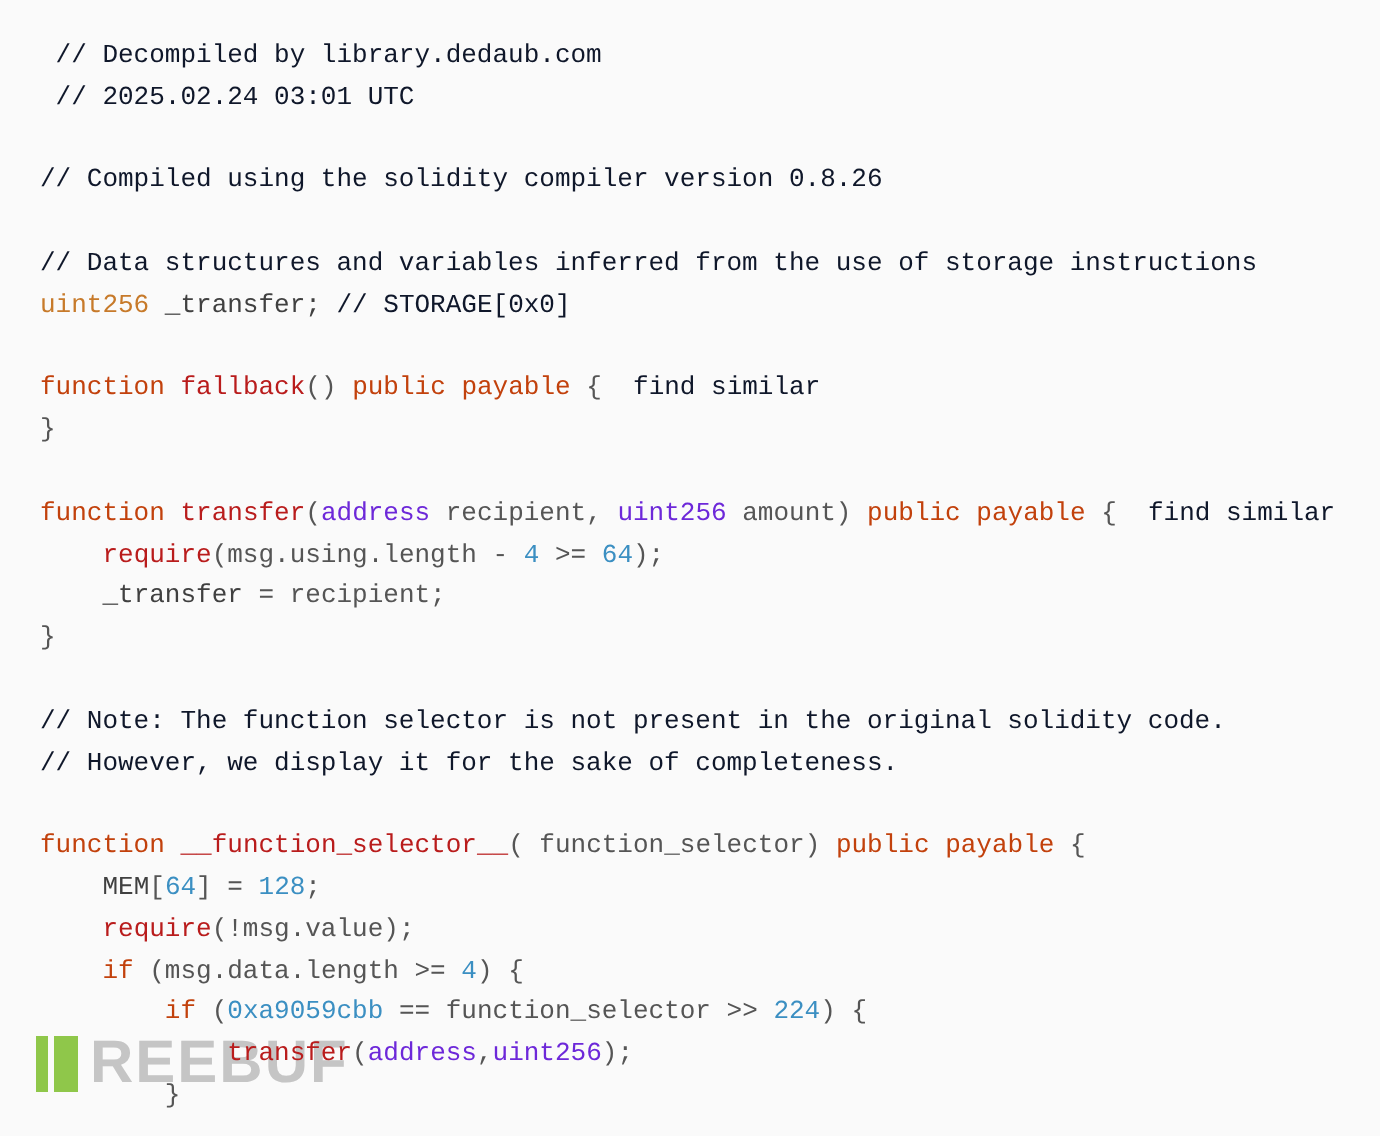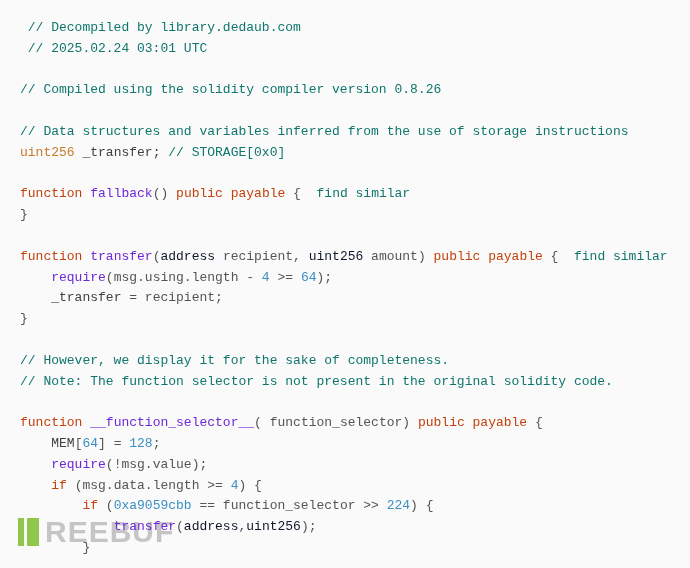--- a/index.html
+++ b/index.html
@@ -9,24 +9,24 @@
     background: #fafafa;
     font-family: 'Consolas', 'Monaco', 'Courier New', monospace;
     font-size: 13px;
     line-height: 1.6;
     padding: 18px 20px;
     position: relative;
     overflow: hidden;
     color: #555;
   }
   .line { white-space: pre; }
-  .comment { color: #0f766e; }
+  .comment { color: #0f172a; }
   .keyword2 { color: #c2410c; }
-  .type { color: #0f172a; }
-  .funcname { color: #6d28d9; }
+  .type { color: #6d28d9; }
+  .funcname { color: #b91c1c; }
   .number { color: #3b8fc2; }
   .paren { color: #555; }
   .hex { color: #3b8fc2; }
   .ident { color: #404040; }
   .var { color: #c77a2a; }
   .blank { height: 1.6em; }
   .watermark {
     position: absolute;
     left: 18px;
     bottom: 12px;
@@ -61,22 +61,22 @@
 <div class="line"><span class="var">uint256</span> <span class="ident">_transfer</span><span class="ident">;</span><span class="comment"> // STORAGE[0x0]</span></div>
 <div class="blank"></div>
 <div class="line"><span class="keyword2">function</span> <span class="funcname">fallback</span><span class="paren">()</span> <span class="keyword2">public</span> <span class="keyword2">payable</span><span> {</span><span class="comment">  find similar</span></div>
 <div class="line"><span>}</span></div>
 <div class="blank"></div>
 <div class="line"><span class="keyword2">function</span> <span class="funcname">transfer</span><span>(</span><span class="type">address</span><span> recipient, </span><span class="type">uint256</span><span> amount</span><span>)</span> <span class="keyword2">public</span> <span class="keyword2">payable</span><span> {</span><span class="comment">  find similar</span></div>
 <div class="line">    <span class="funcname">require</span><span>(msg.using.length - </span><span class="number">4</span><span> &gt;= </span><span class="number">64</span><span>);</span></div>
 <div class="line">    <span class="ident">_transfer</span><span> = recipient;</span></div>
 <div class="line"><span>}</span></div>
 <div class="blank"></div>
+<div class="line"><span class="comment">// Note: The function selector is not present in the original solidity code.</span></div>
 <div class="line"><span class="comment">// However, we display it for the sake of completeness.</span></div>
-<div class="line"><span class="comment">// Note: The function selector is not present in the original solidity code.</span></div>
 <div class="blank"></div>
 <div class="line"><span class="keyword2">function</span> <span class="funcname">__function_selector__</span><span>(</span><span> function_selector</span><span>)</span> <span class="keyword2">public</span> <span class="keyword2">payable</span><span> {</span></div>
 <div class="line">    <span class="ident">MEM</span><span>[</span><span class="number">64</span><span>] = </span><span class="number">128</span><span>;</span></div>
 <div class="line">    <span class="funcname">require</span><span>(!msg.value);</span></div>
 <div class="line">    <span class="keyword2">if</span><span> (msg.data.length &gt;= </span><span class="number">4</span><span>) {</span></div>
 <div class="line">        <span class="keyword2">if</span><span> (</span><span class="hex">0xa9059cbb</span><span> == function_selector &gt;&gt; </span><span class="number">224</span><span>) {</span></div>
 <div class="line">            <span class="funcname">transfer</span><span>(</span><span class="type">address</span><span>,</span><span class="type">uint256</span><span>);</span></div>
 <div class="line">        <span>}</span></div>
 
 </div>

